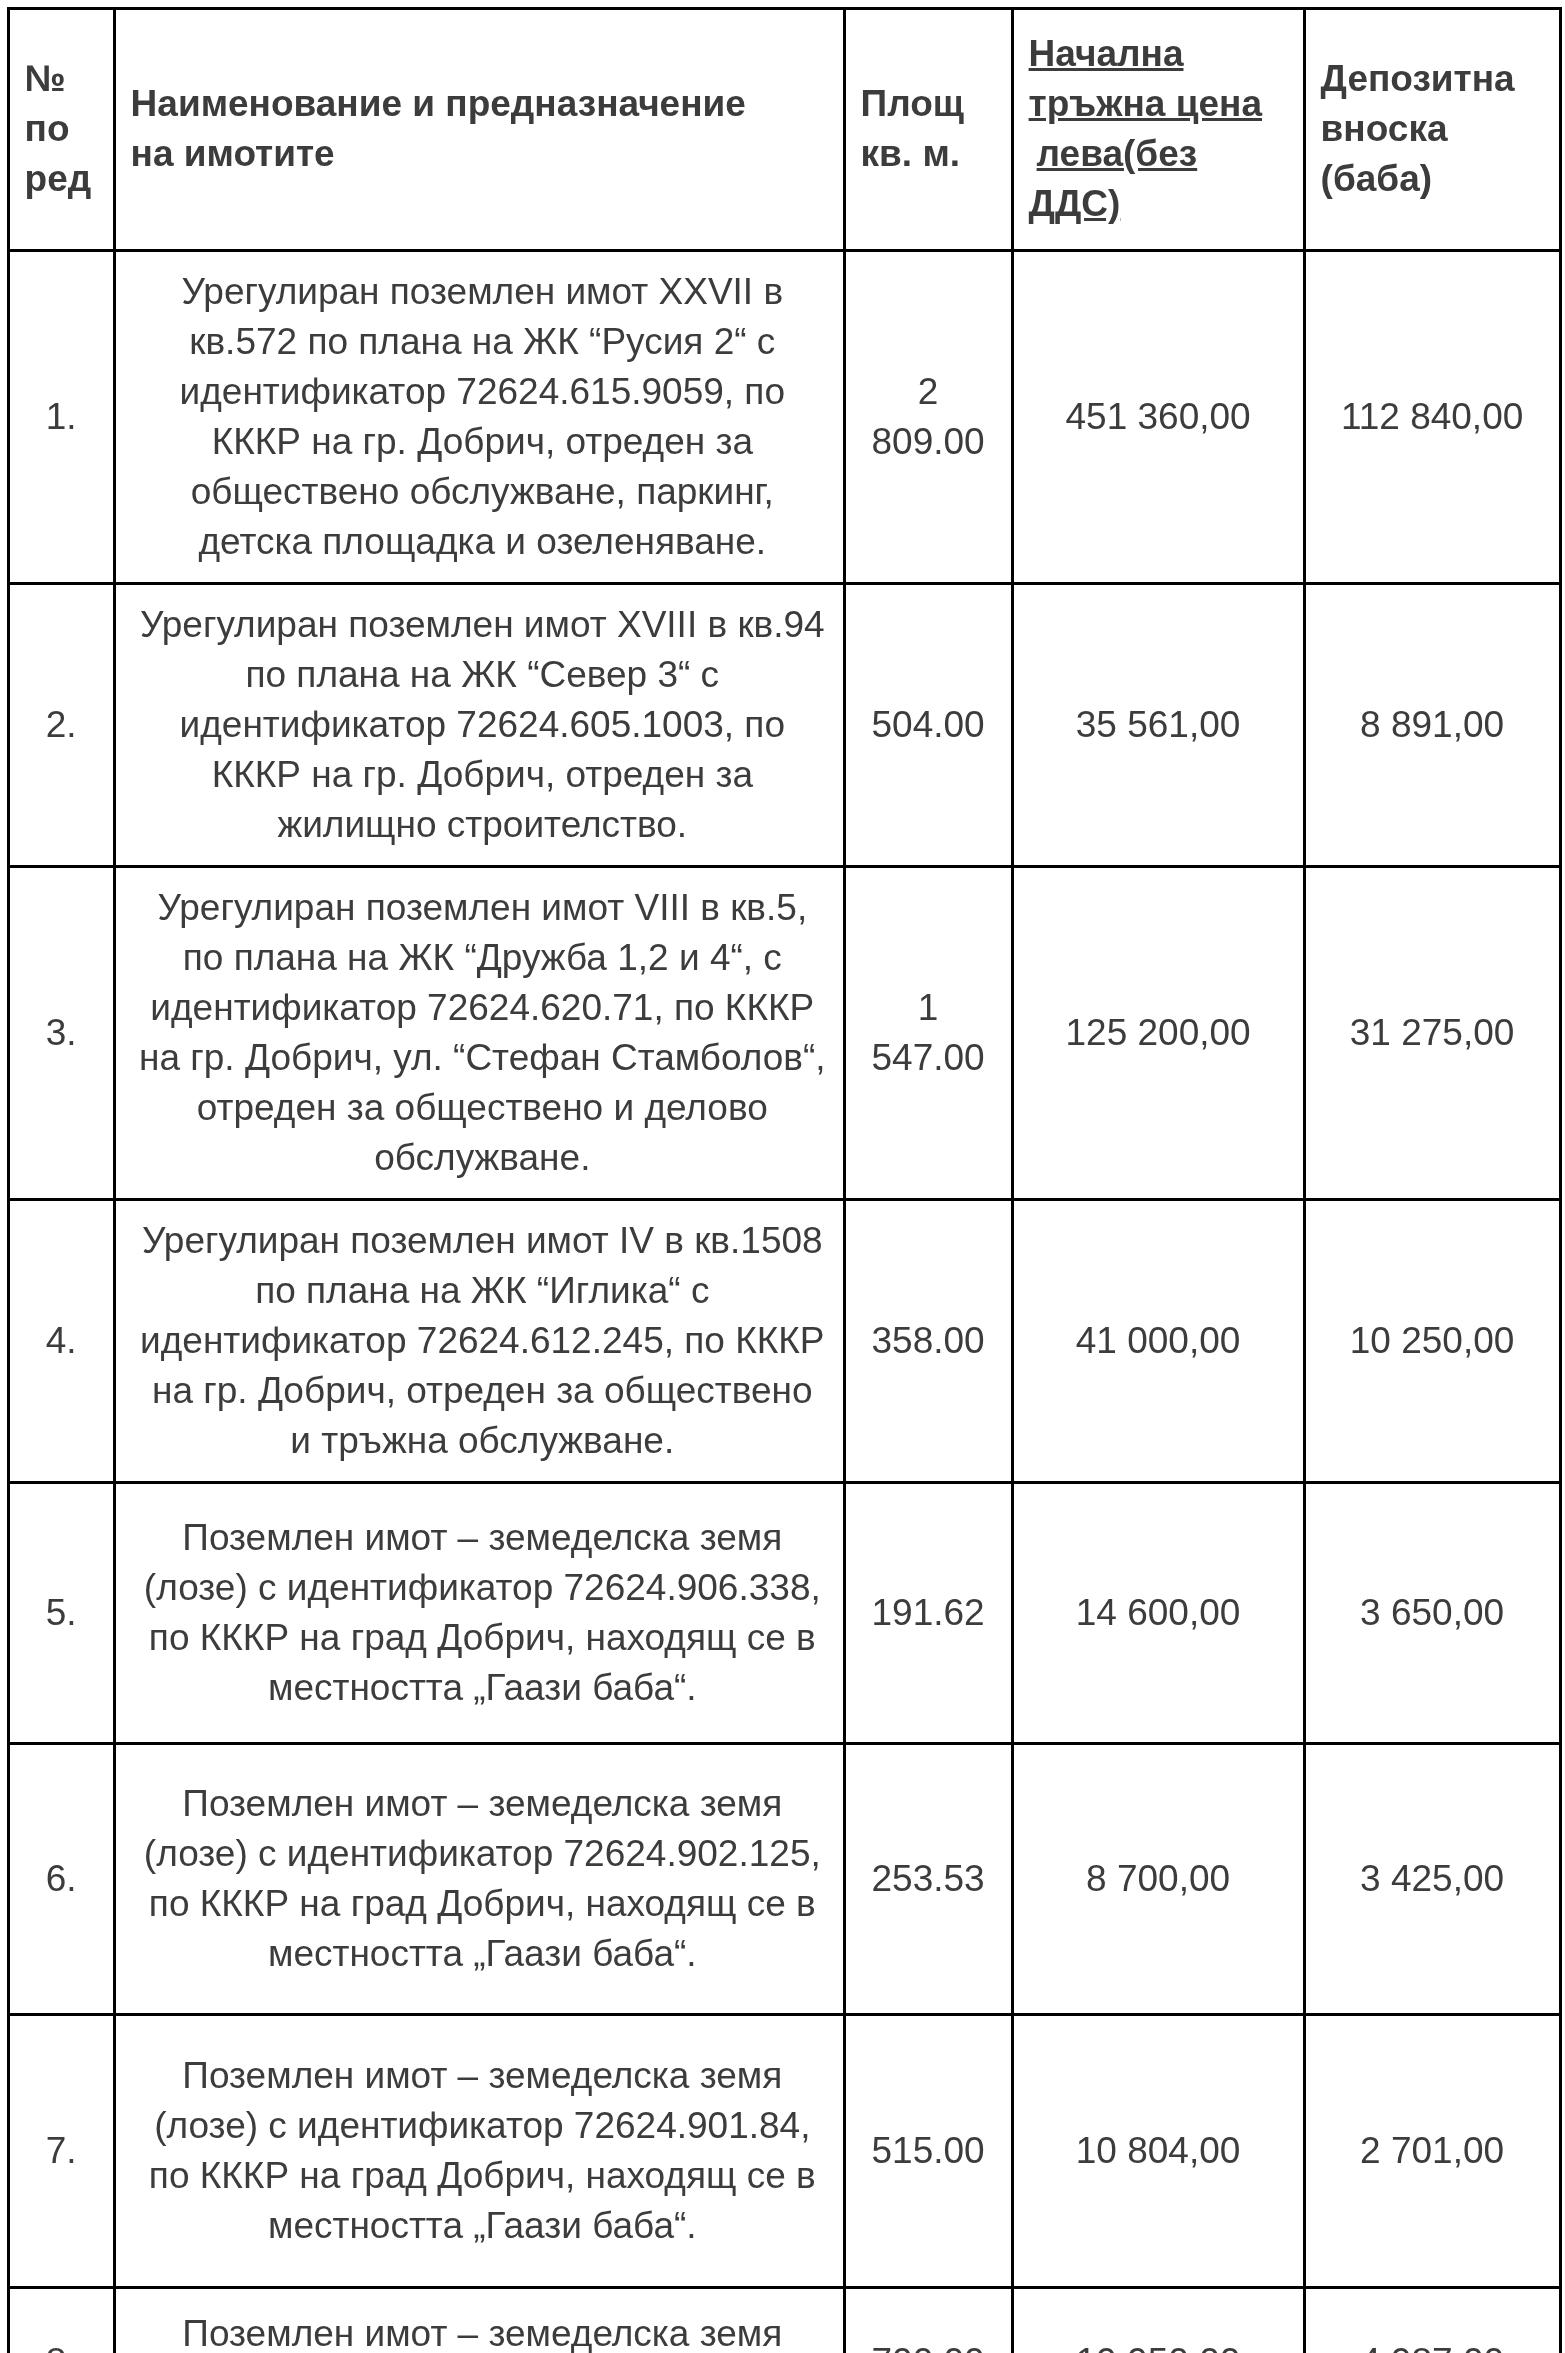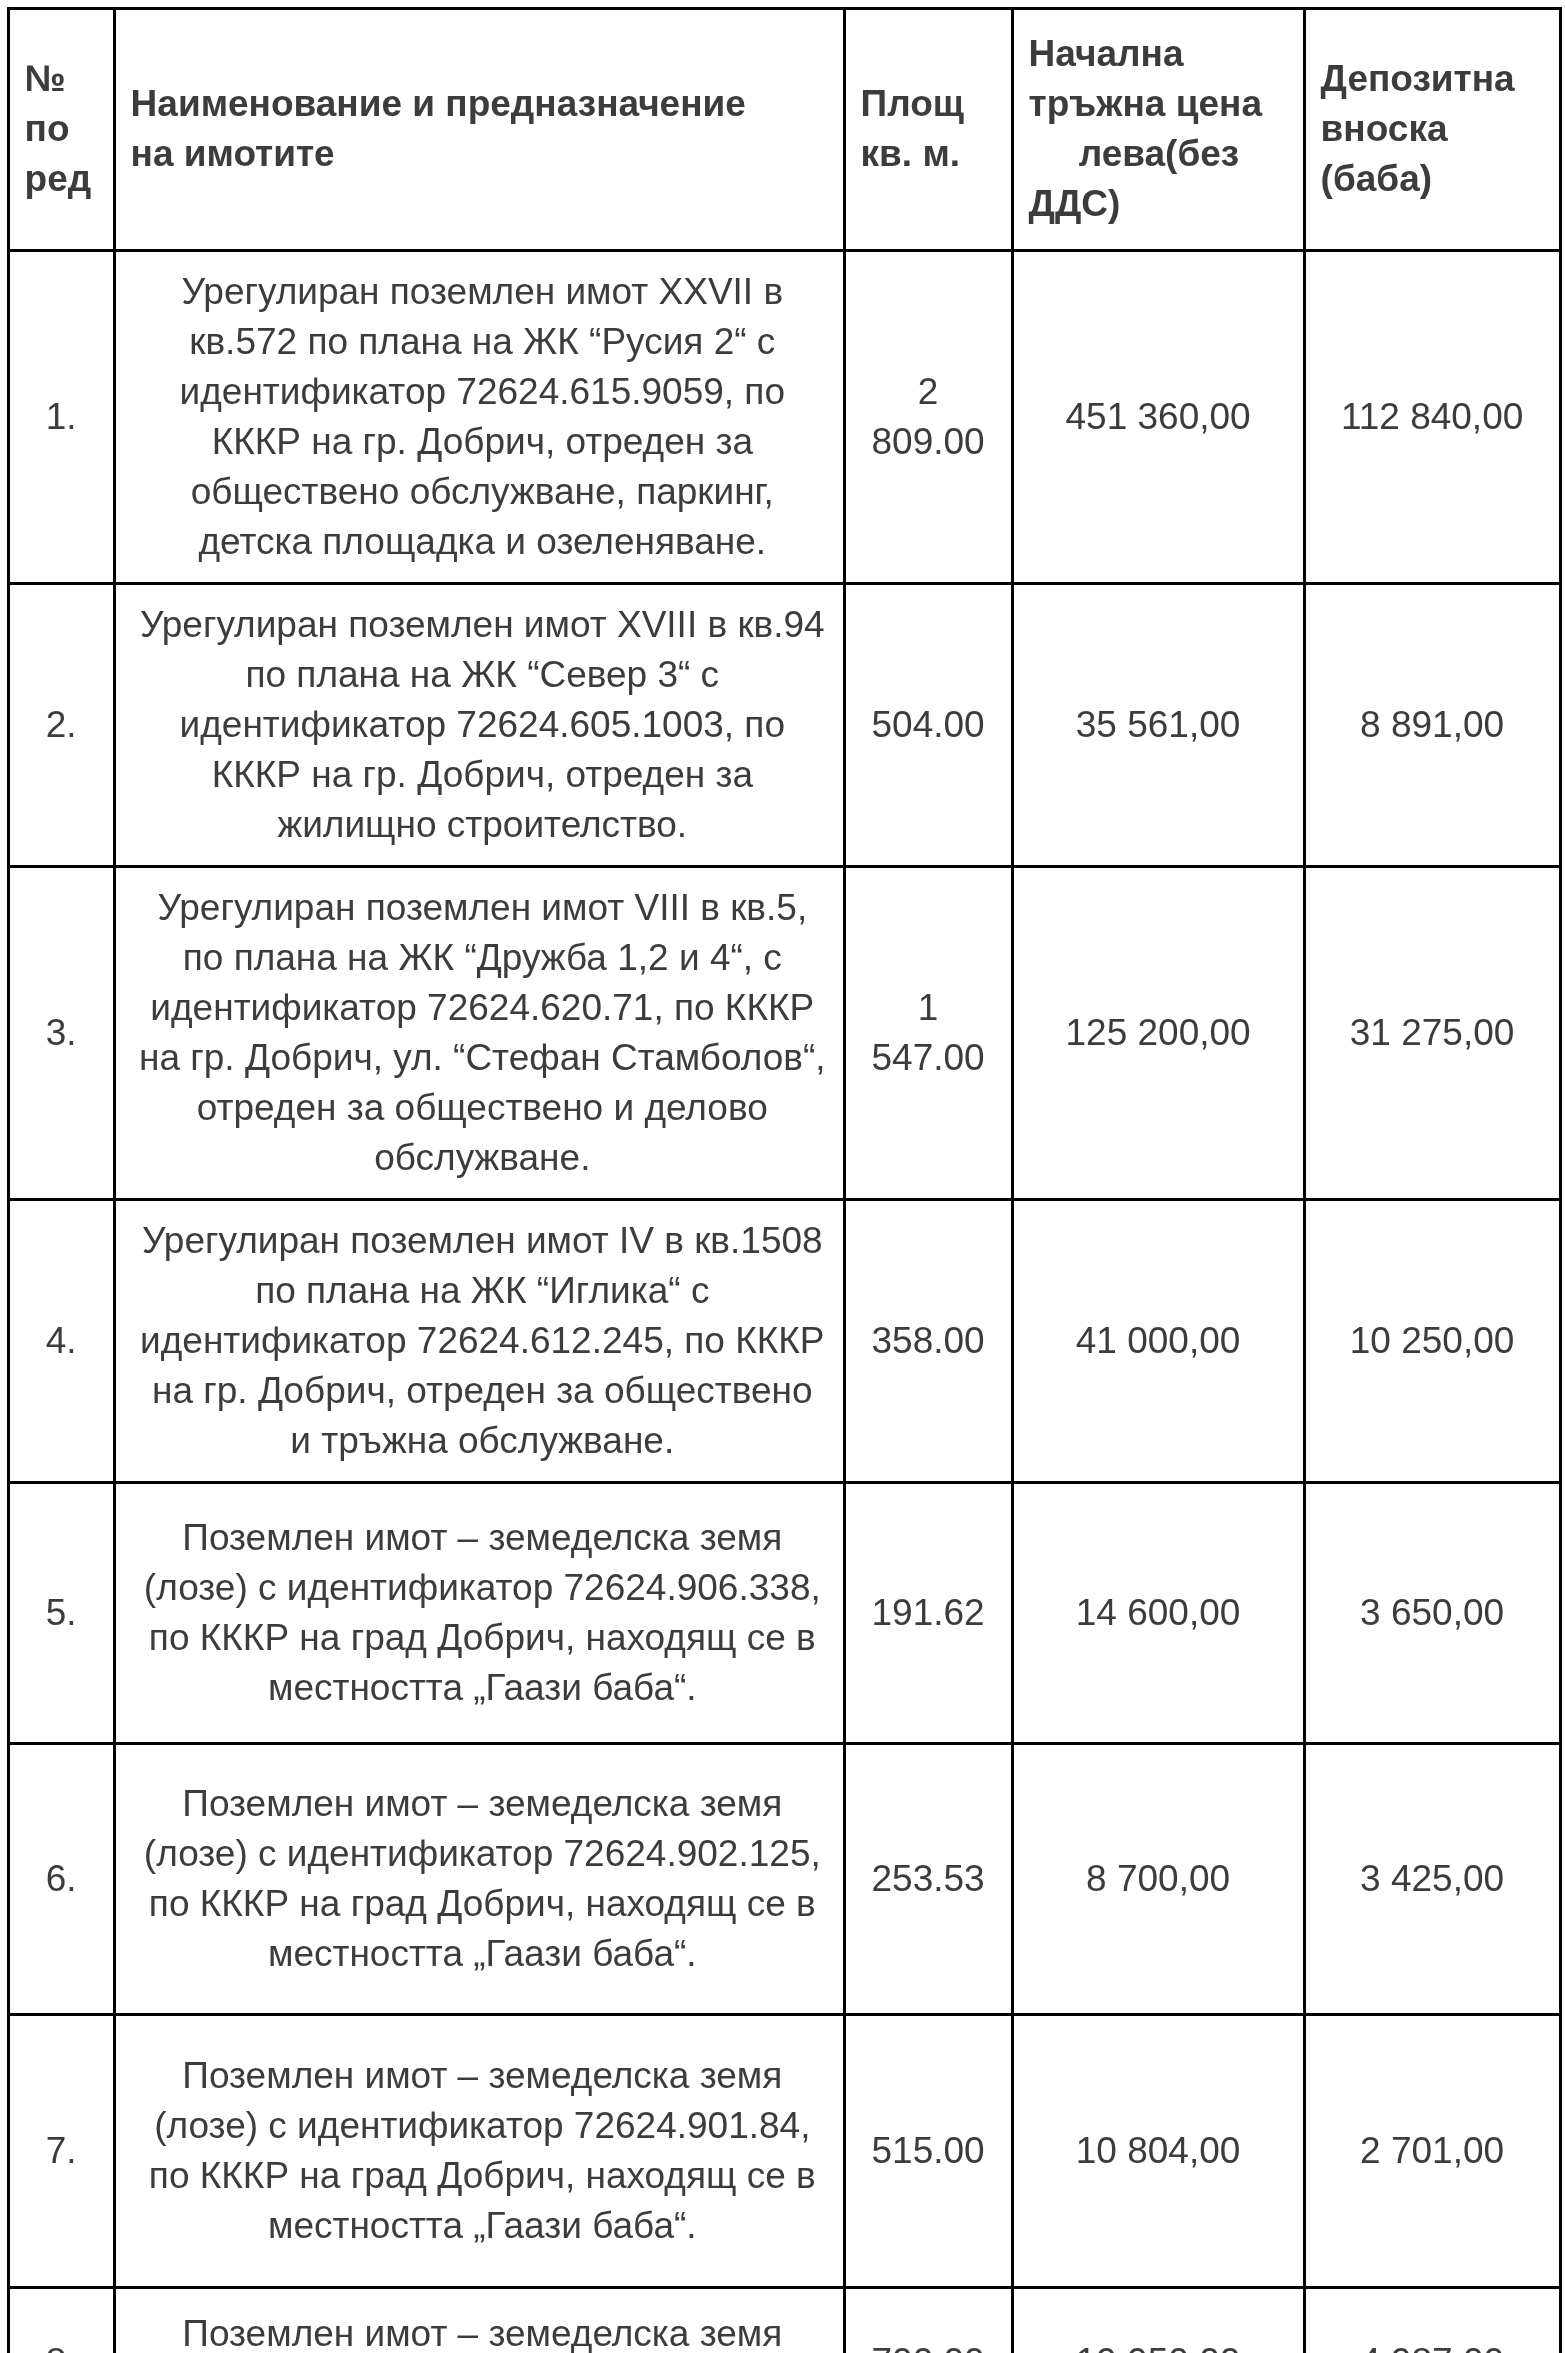--- a/index.html
+++ b/index.html
@@ -31,22 +31,22 @@
     line-height: 50px;
     vertical-align: middle;
     overflow: hidden;
   }
   th {
     font-weight: bold;
     text-align: left;
     white-space: pre-line;
     padding: 8.3px 11.6px 8.3px 15px;
   }
-  th.h4 { white-space: normal; padding-right: 13.3px; }
-  th.h4 .jline { display: flex; justify-content: center; }
+  th.h4 { white-space: normal; padding-right: 13.3px; text-decoration: underline; }
+  th.h4 .jline { display: flex; justify-content: flex-start; margin-left: 8px; }
   td.num-cell { text-align: center; }
   td.desc-cell { text-align: center; padding: 15px 16.6px 15px 23px; }
   td.val-cell { text-align: center; white-space: pre-line; padding: 0 5px; }
   tr.row-cut td.desc-cell { vertical-align: top; padding-top: 20px; }
   tr.row-cut td.num-cell,
   tr.row-cut td.val-cell { vertical-align: top; padding-top: 48px; }
 </style>
 </head>
 <body>
 

